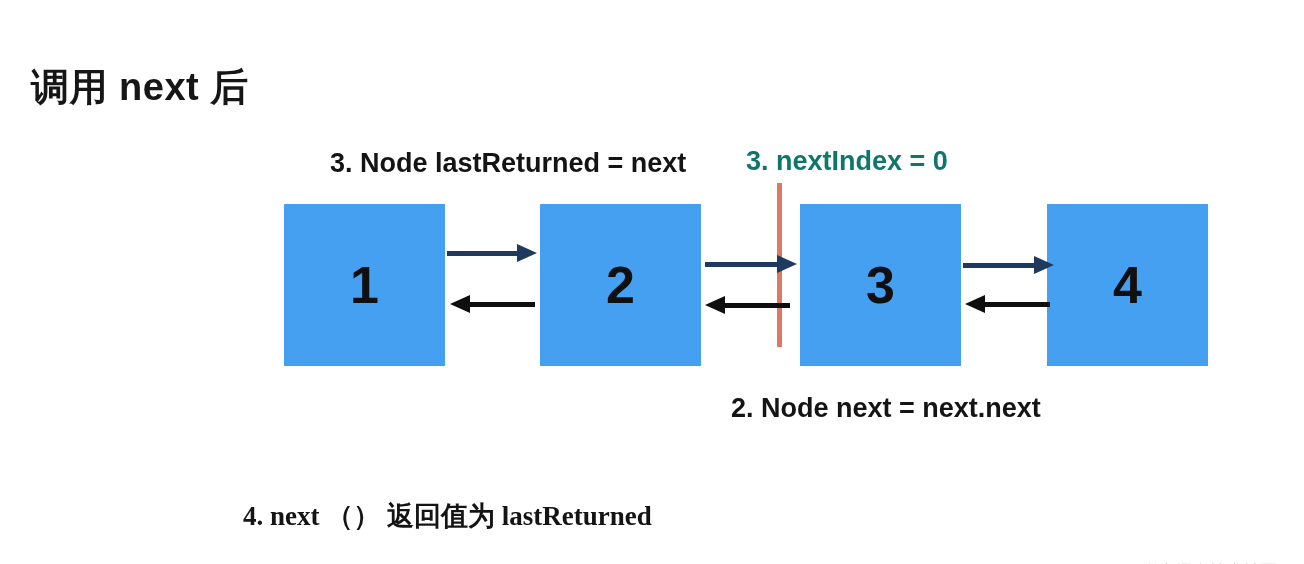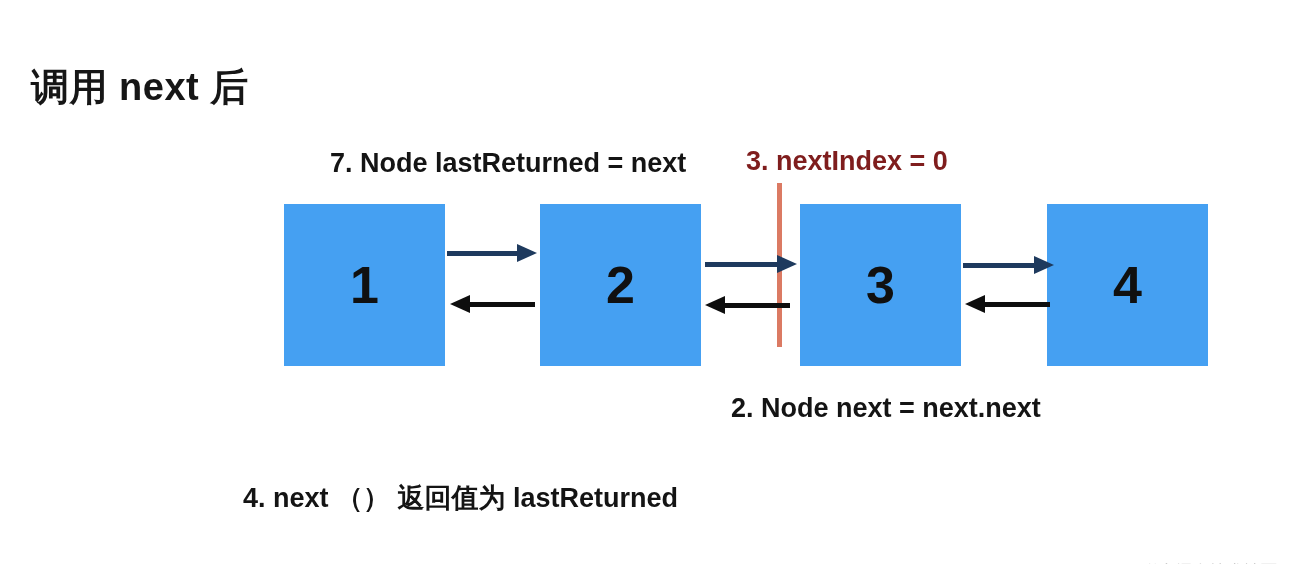--- a/index.html
+++ b/index.html
@@ -27,23 +27,23 @@
     white-space: nowrap;
   }
   .annotation {
     position: absolute;
     font-size: 27px;
     font-weight: bold;
     color: #141414;
     white-space: nowrap;
   }
   .annotation.step1 { left: 330px; top: 112px; }
-  .annotation.step3 { left: 746px; top: 110px; color: #7f1d1d; }
+  .annotation.step3 { left: 746px; top: 110px; color: #0f766e; }
   .annotation.step2 { left: 731px; top: 357px; }
-  .annotation.step4 { left: 243px; top: 444px; }
+  .annotation.step4 { left: 243px; top: 462px; font-family: Liberation Serif, serif; }
 
   .node {
     position: absolute;
     top: 168px;
     width: 161px;
     height: 162px;
     background: #45A0F2;
     display: flex;
     align-items: center;
     justify-content: center;
@@ -109,21 +109,21 @@
   .watermark.w1 { left: 1124px; top: 524px; color: rgba(130,130,130,0.42); }
   .watermark.w2 { left: 1133px; top: 535px; color: rgba(110,110,110,0.48); }
 </style>
 </head>
 <body>
 
 <div class="canvas">
 
   <div class="page-title">调用 next 后</div>
 
-  <div class="annotation step1">7. Node lastReturned = next</div>
+  <div class="annotation step1">3. Node lastReturned = next</div>
   <div class="annotation step3">3. nextIndex = 0</div>
 
   <div class="cursor-line"></div>
 
   <div class="node n1">
     <span class="num">1</span>
   </div>
   <div class="node n2">
     <span class="num">2</span>
   </div>

